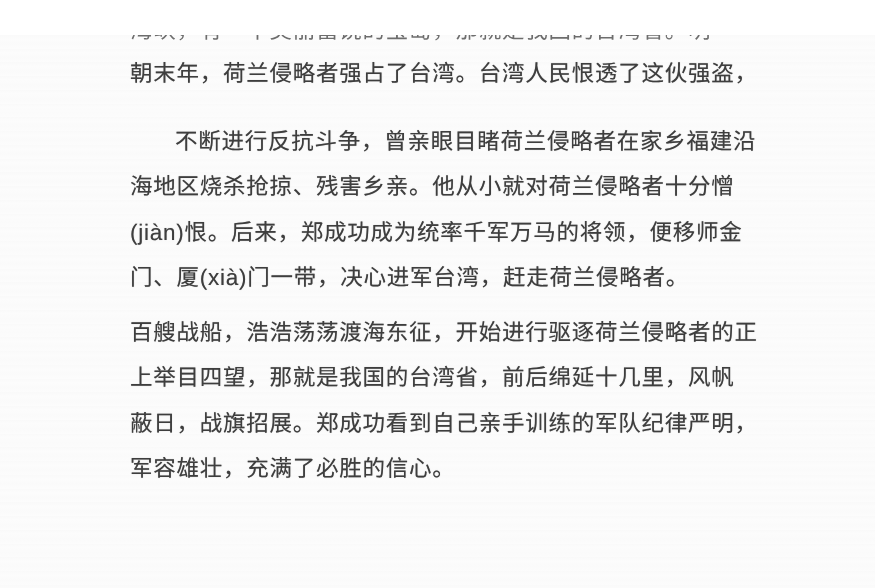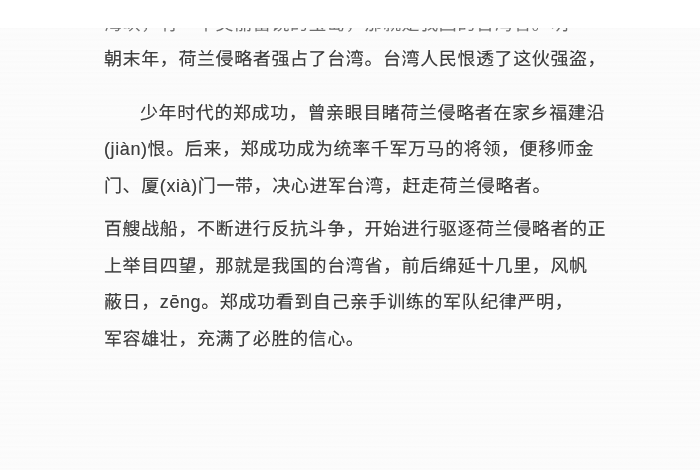--- a/index.html
+++ b/index.html
@@ -71,26 +71,27 @@
 
     <div class="clipped-line">
       <span class="clip-inner">海峡，有一个美丽富饶的宝岛，那就是我国的台湾省。明</span>
     </div>
 
     <div class="para para-1">
       <div class="line">朝末年，荷兰侵略者强占了台湾。台湾人民恨透了这伙强盗，</div>
     </div>
 
     <div class="para para-2">
-      <div class="line indent">少年时代的郑成功，曾亲眼目睹荷兰侵略者在家乡福建沿</div>
+      <div class="line indent">不断进行反抗斗争，曾亲眼目睹荷兰侵略者在家乡福建沿</div>
+      <div class="line">海地区烧杀抢掠、残害乡亲。他从小就对荷兰侵略者十分憎</div>
       <div class="line">(jiàn)恨。后来，郑成功成为统率千军万马的将领，便移师金</div>
       <div class="line">门、厦(xià)门一带，决心进军台湾，赶走荷兰侵略者。</div>
     </div>
 
     <div class="para para-3">
-      <div class="line">百艘战船，不断进行反抗斗争，开始进行驱逐荷兰侵略者的正</div>
+      <div class="line">百艘战船，浩浩荡荡渡海东征，开始进行驱逐荷兰侵略者的正</div>
       <div class="line">上举目四望，那就是我国的台湾省，前后绵延十几里，风帆</div>
-      <div class="line">蔽日，zēng。郑成功看到自己亲手训练的军队纪律严明，</div>
+      <div class="line">蔽日，战旗招展。郑成功看到自己亲手训练的军队纪律严明，</div>
       <div class="line">军容雄壮，充满了必胜的信心。</div>
     </div>
 
   </div>
 </div>
 
 </body></html>

